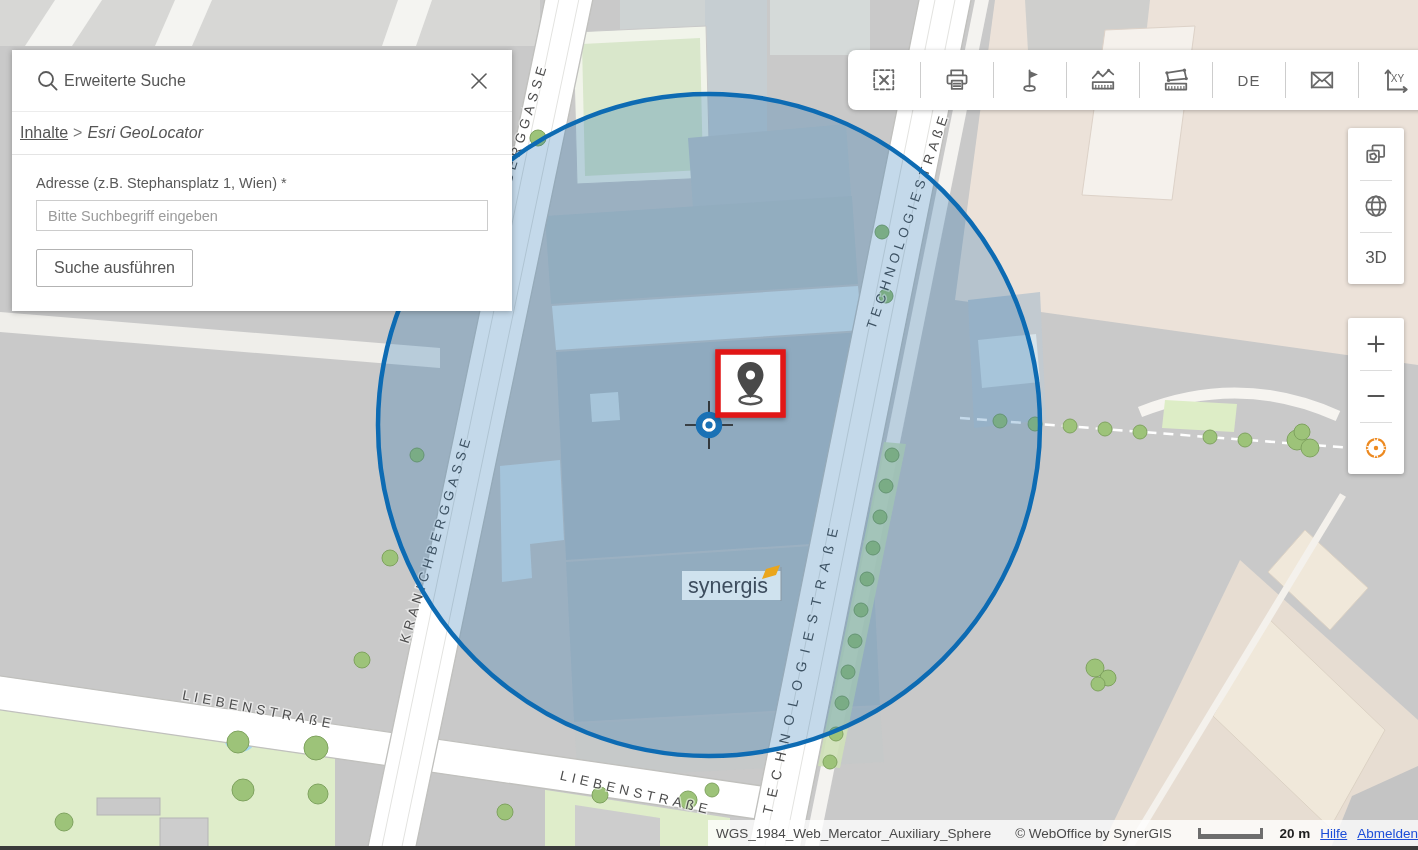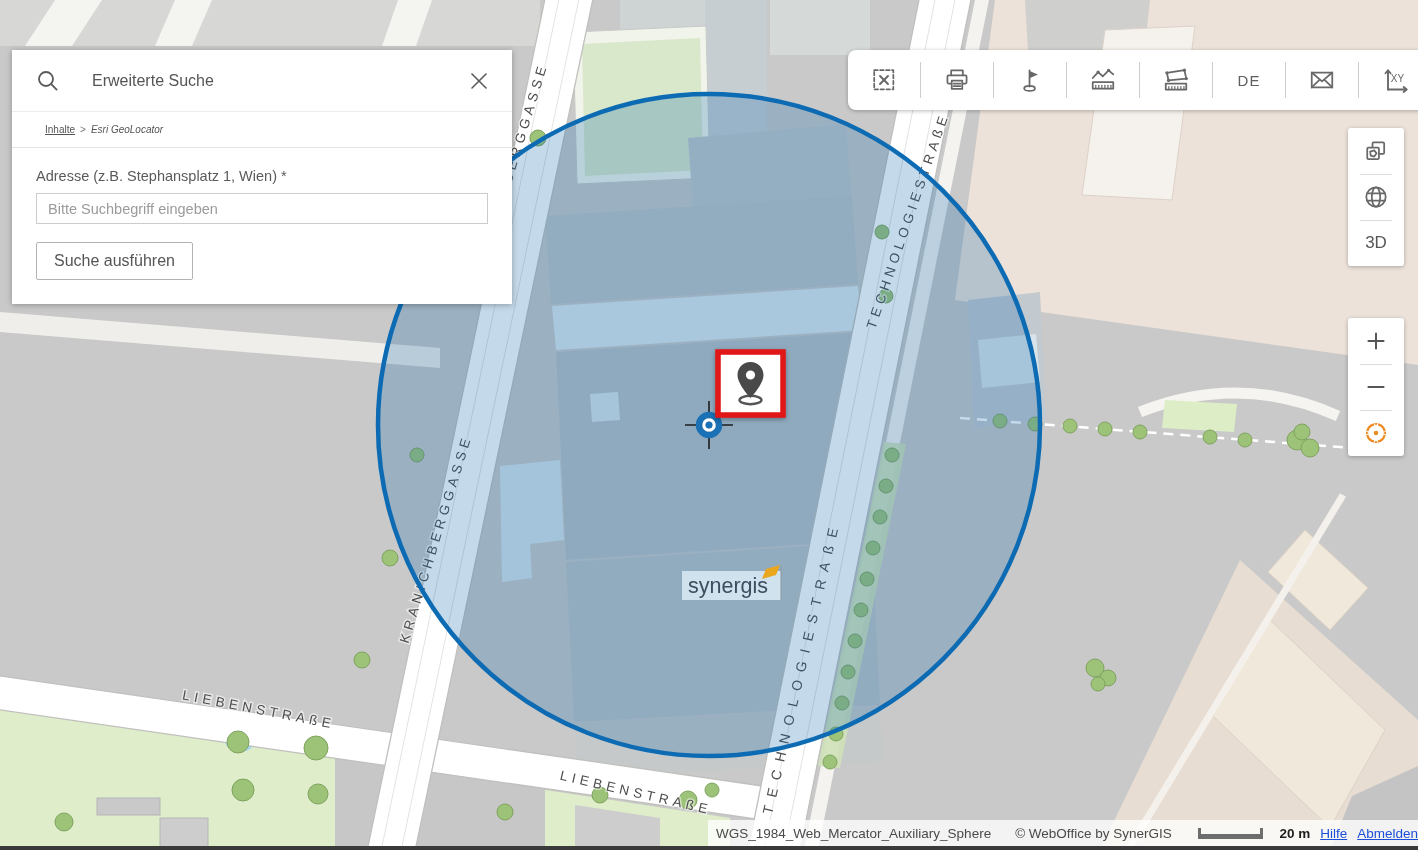--- a/index.html
+++ b/index.html
@@ -8,23 +8,23 @@
   #map-svg{position:absolute;left:0;top:0;}
   svg text{font-family:"Liberation Sans",sans-serif;}
   .street-label{fill:#4c4c4c;font-size:13.5px;letter-spacing:4.5px;
     paint-order:stroke;stroke:rgba(255,255,255,0.55);stroke-width:3px;}
 
   
   .panel{position:absolute;left:12px;top:50px;width:500px;background:#fff;
     box-shadow:0 1px 6px rgba(0,0,0,.3);z-index:20;}
   .panel-header{height:61px;display:flex;align-items:center;padding:0 20px 0 24px;
     border-bottom:1px solid #ececec;}
-  .panel-title{font-size:16px;color:#555;margin-left:32px;flex:1;}
+  .panel-title{font-size:16px;color:#555;margin-left:4px;flex:1;}
   .close-btn{width:26px;height:26px;display:flex;align-items:center;justify-content:center;cursor:pointer;}
-  .breadcrumb{padding:12px 33px;border-bottom:1px solid #e4e4e4;font-size:10px;color:#555;}
+  .breadcrumb{padding:12px 8px;border-bottom:1px solid #e4e4e4;font-size:16px;color:#555;}
   .breadcrumb a{color:#555;text-decoration:underline;cursor:pointer;}
   .crumb-sep{color:#777;margin:0 5px;}
   .crumb-current{font-style:italic;}
   .panel-form{padding:20px 24px 24px 24px;}
   .field-label{font-size:14.5px;color:#5a5a5a;margin-bottom:9px;}
   .text-input{width:452px;height:31px;border:1px solid #cccccc;box-sizing:border-box;
     padding:0 11px;font-size:14.5px;color:#333;font-family:"Liberation Sans",sans-serif;}
   .text-input::placeholder{color:#9b9b9b;}
   .search-btn{margin-top:18px;background:#fff;border:1px solid #b3b3b3;border-radius:2px;
     padding:9px 17px;font-size:16px;color:#555;cursor:pointer;font-family:"Liberation Sans",sans-serif;}
@@ -34,21 +34,21 @@
     border-radius:8px;box-shadow:0 1px 4px rgba(0,0,0,.28);display:flex;align-items:center;z-index:15;}
   .tb-btn{flex:1;height:100%;display:flex;align-items:center;justify-content:center;cursor:pointer;}
   .tb-sep{width:1px;height:36px;background:#cdcdcd;}
   .tb-label{font-size:15px;color:#5f5f5f;letter-spacing:1px;}
   .icon{stroke:#686868;fill:none;stroke-width:1.5;stroke-linecap:round;stroke-linejoin:round;}
   .icon .solid{fill:#686868;stroke:none;}
 
   
   .side-card{position:absolute;left:1348px;width:56px;background:#fff;border-radius:3px;
     box-shadow:0 1px 4px rgba(0,0,0,.28);z-index:15;}
-  .side-card .cell{height:46px;display:flex;align-items:center;justify-content:center;cursor:pointer;position:relative;}
+  .side-card .cell{height:52px;display:flex;align-items:center;justify-content:center;cursor:pointer;position:relative;}
   .side-card .cell + .cell::before{content:"";position:absolute;top:0;left:12px;right:12px;height:1px;background:#dcdcdc;}
   .cell-text{font-size:17px;color:#565656;}
   #side-card-1{top:128px;}
   #side-card-2{top:318px;}
 
   
   .statusbar{position:absolute;left:708px;right:0;bottom:4px;height:26px;
     background:rgba(255,255,255,.78);display:flex;align-items:center;
     font-size:13.5px;color:#4a4a4a;z-index:15;white-space:nowrap;}
   .sb-proj{margin-left:8px;}

